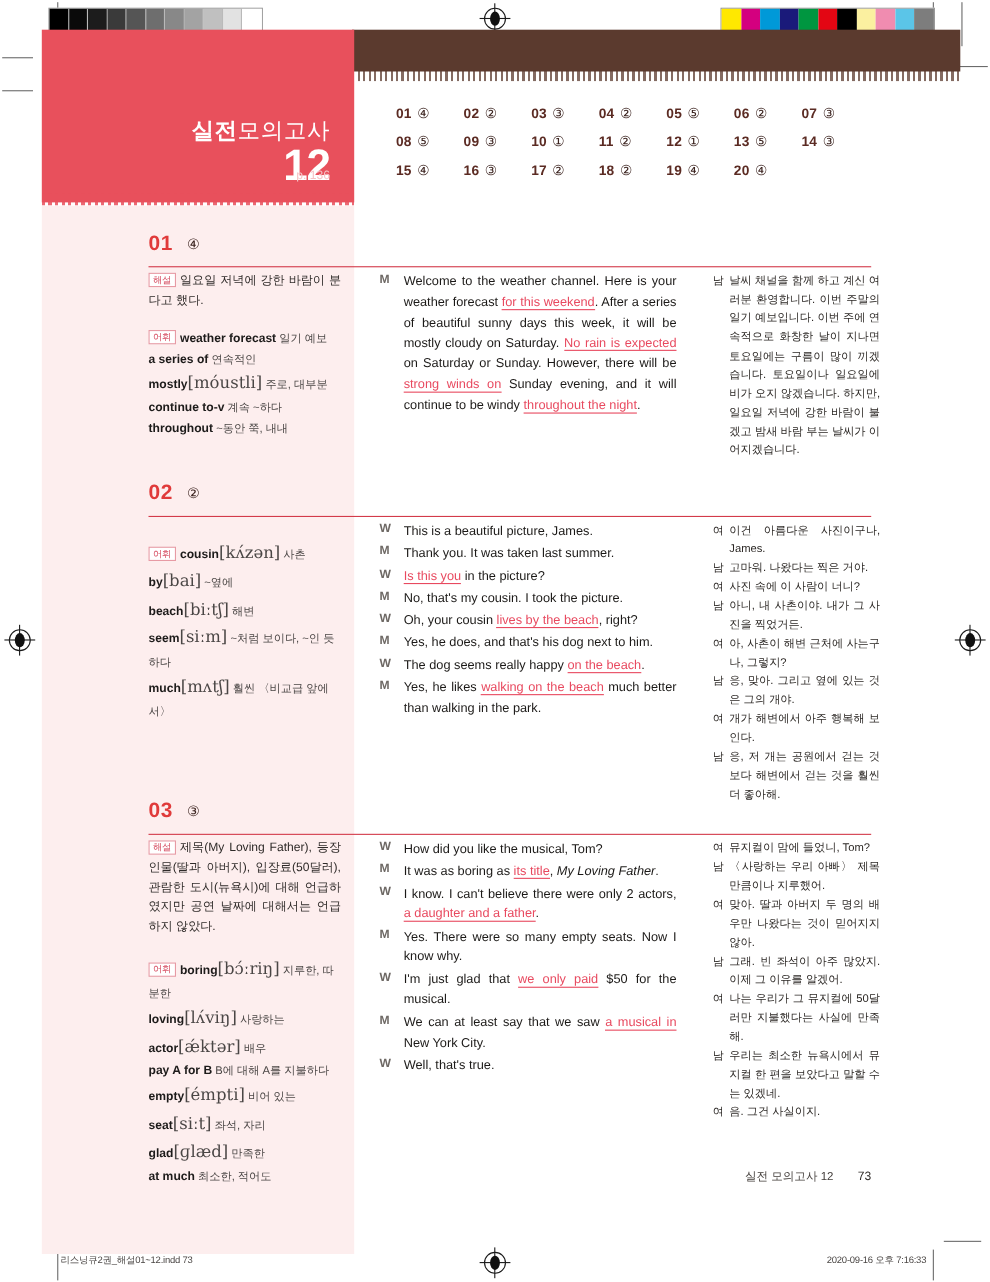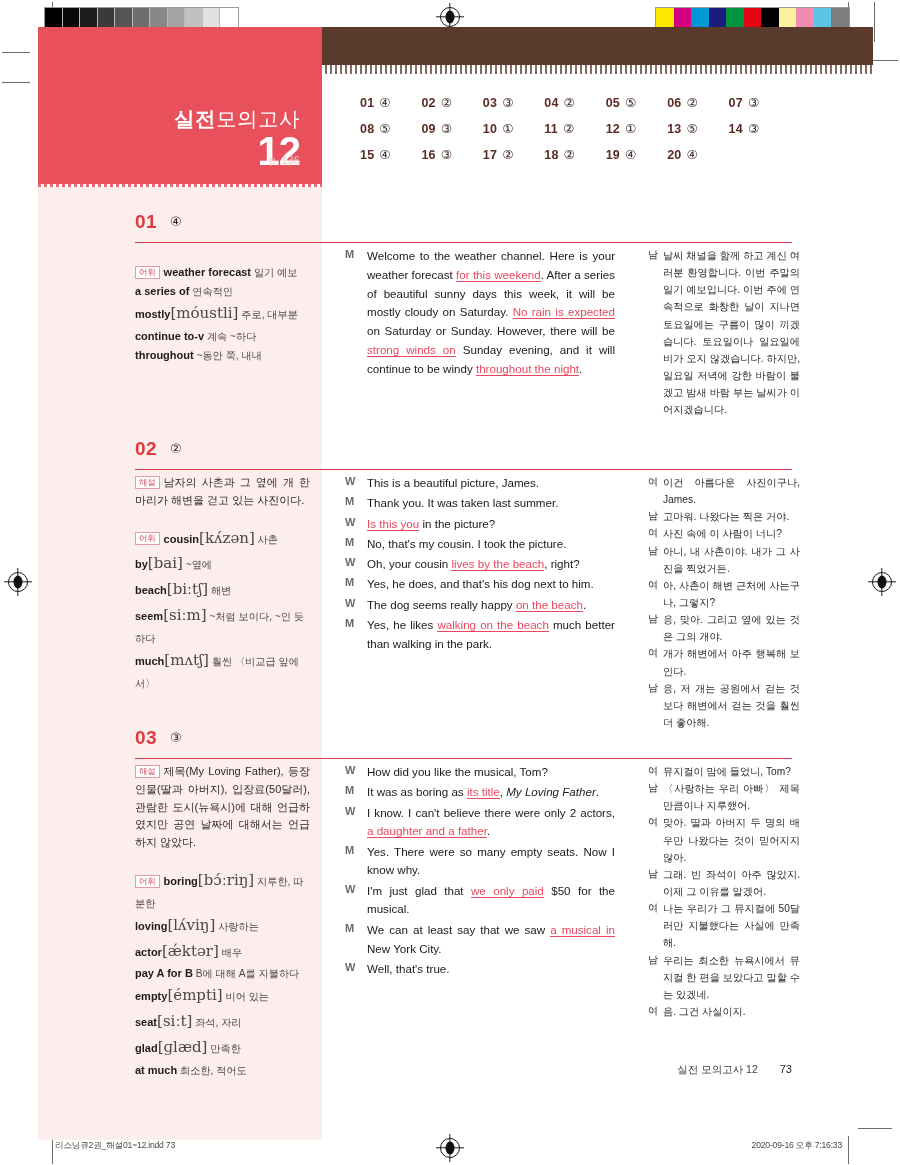--- a/index.html
+++ b/index.html
@@ -272,20 +272,21 @@
 
   <div class="content" id="sections">
       <div class="qsection" style="position: absolute; left: 0px; top: 0px; width: 900px;">
         <div class="qhead">
           <div class="qnum">01</div>
           <div class="qans">④</div>
           <div class="qrule"></div>
         </div>
         <div class="qbody" style="position: relative; height: 230px;">
           <div class="lcol" style="top: 14px;">
+            <div class="para"><span class="tag">해설</span>일요일 저녁에 강한 바람이 분다고 했다.</div>
             <div class="vocab">
               <div class="vrow"><span class="tag">어휘</span><span class="w">weather forecast</span><span class="kr"> 일기 예보</span></div>
               <div class="vrow"><span class="w">a series of</span><span class="kr"> 연속적인</span></div>
               <div class="vrow"><span class="w">mostly</span><span class="ipa">[móustli]</span><span class="kr"> 주로, 대부분</span></div>
               <div class="vrow"><span class="w">continue to-v</span><span class="kr"> 계속 ~하다</span></div>
               <div class="vrow"><span class="w">throughout</span><span class="kr"> ~동안 쭉, 내내</span></div>
             </div>
           </div>
           <div class="mcol" style="top: 14px;">
             <div class="dline">
@@ -302,21 +303,20 @@
         </div>
       </div>
       <div class="qsection" style="position: absolute; left: 0px; top: 227px; width: 900px;">
         <div class="qhead">
           <div class="qnum">02</div>
           <div class="qans">②</div>
           <div class="qrule"></div>
         </div>
         <div class="qbody" style="position: relative; height: 290px;">
           <div class="lcol" style="top: 14px;">
-            <div class="para"><span class="tag">해설</span>남자의 사촌과 그 옆에 개 한 마리가 해변을 걷고 있는 사진이다.</div>
             <div class="vocab">
               <div class="vrow"><span class="tag">어휘</span><span class="w">cousin</span><span class="ipa">[kʌ́zən]</span><span class="kr"> 사촌</span></div>
               <div class="vrow"><span class="w">by</span><span class="ipa">[bai]</span><span class="kr"> ~옆에</span></div>
               <div class="vrow"><span class="w">beach</span><span class="ipa">[biːtʃ]</span><span class="kr"> 해변</span></div>
               <div class="vrow"><span class="w">seem</span><span class="ipa">[siːm]</span><span class="kr"> ~처럼 보이다, ~인 듯하다</span></div>
               <div class="vrow"><span class="w">much</span><span class="ipa">[mʌtʃ]</span><span class="kr"> 훨씬 〈비교급 앞에서〉</span></div>
             </div>
           </div>
           <div class="mcol" style="top: 14px;">
             <div class="dline">

